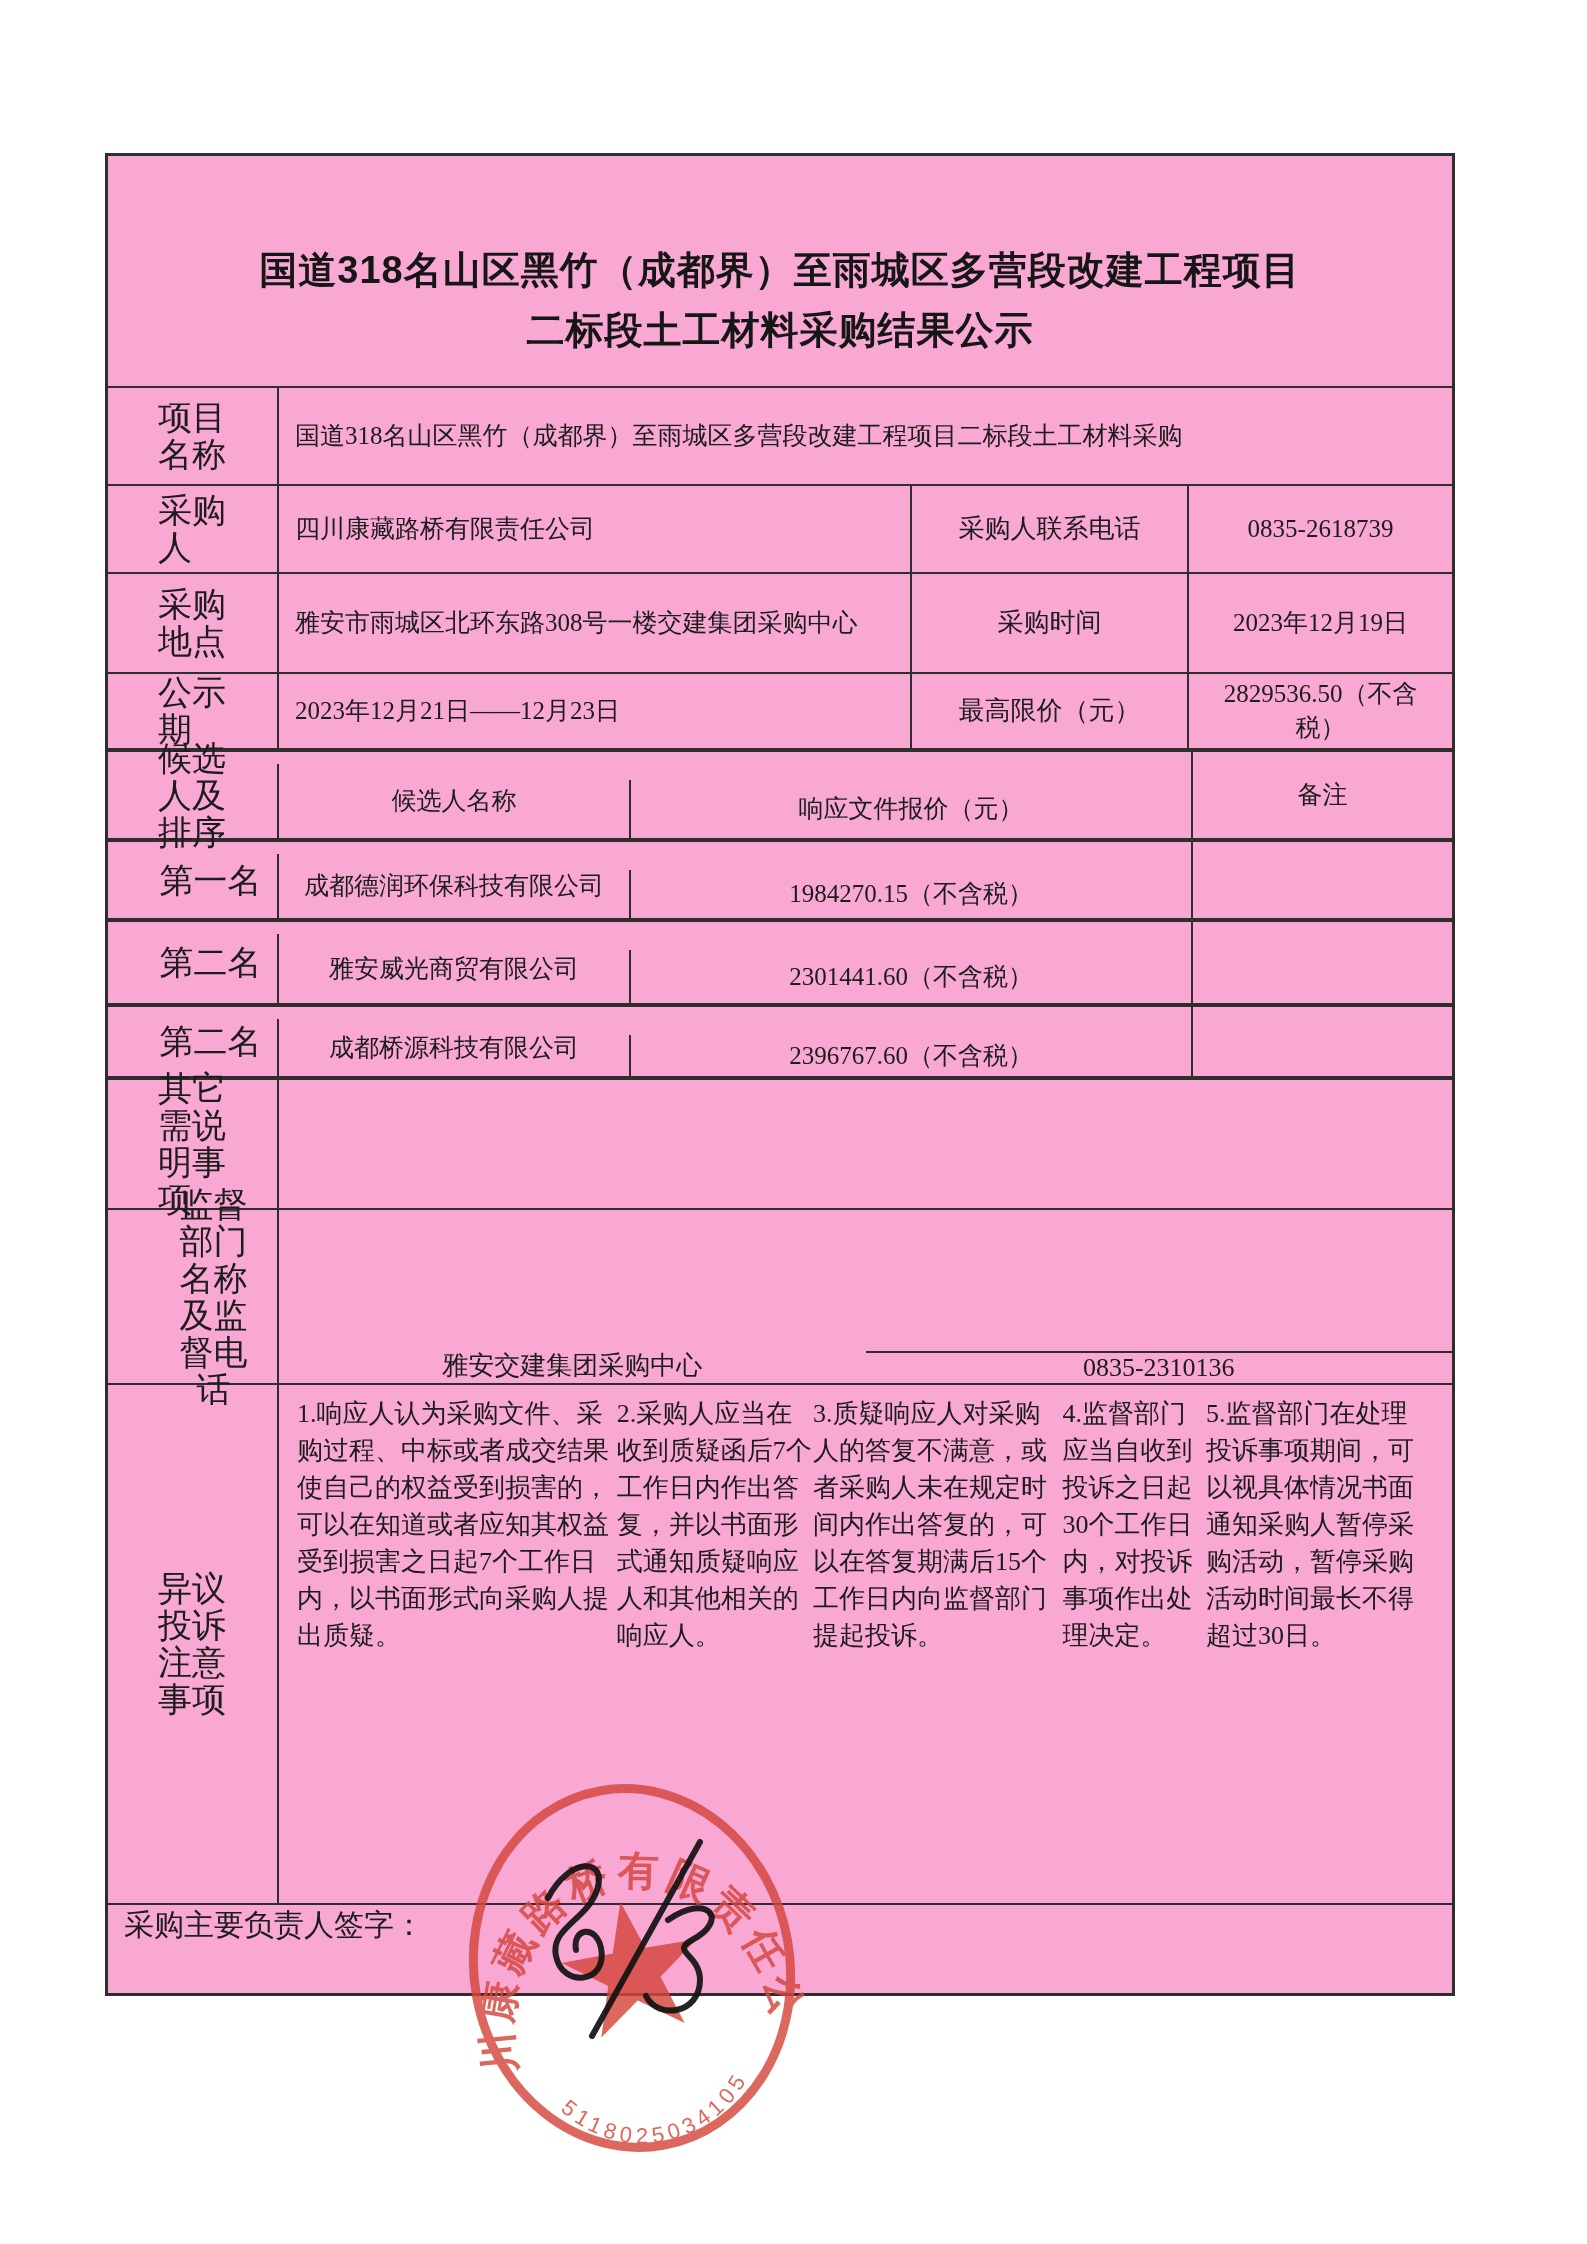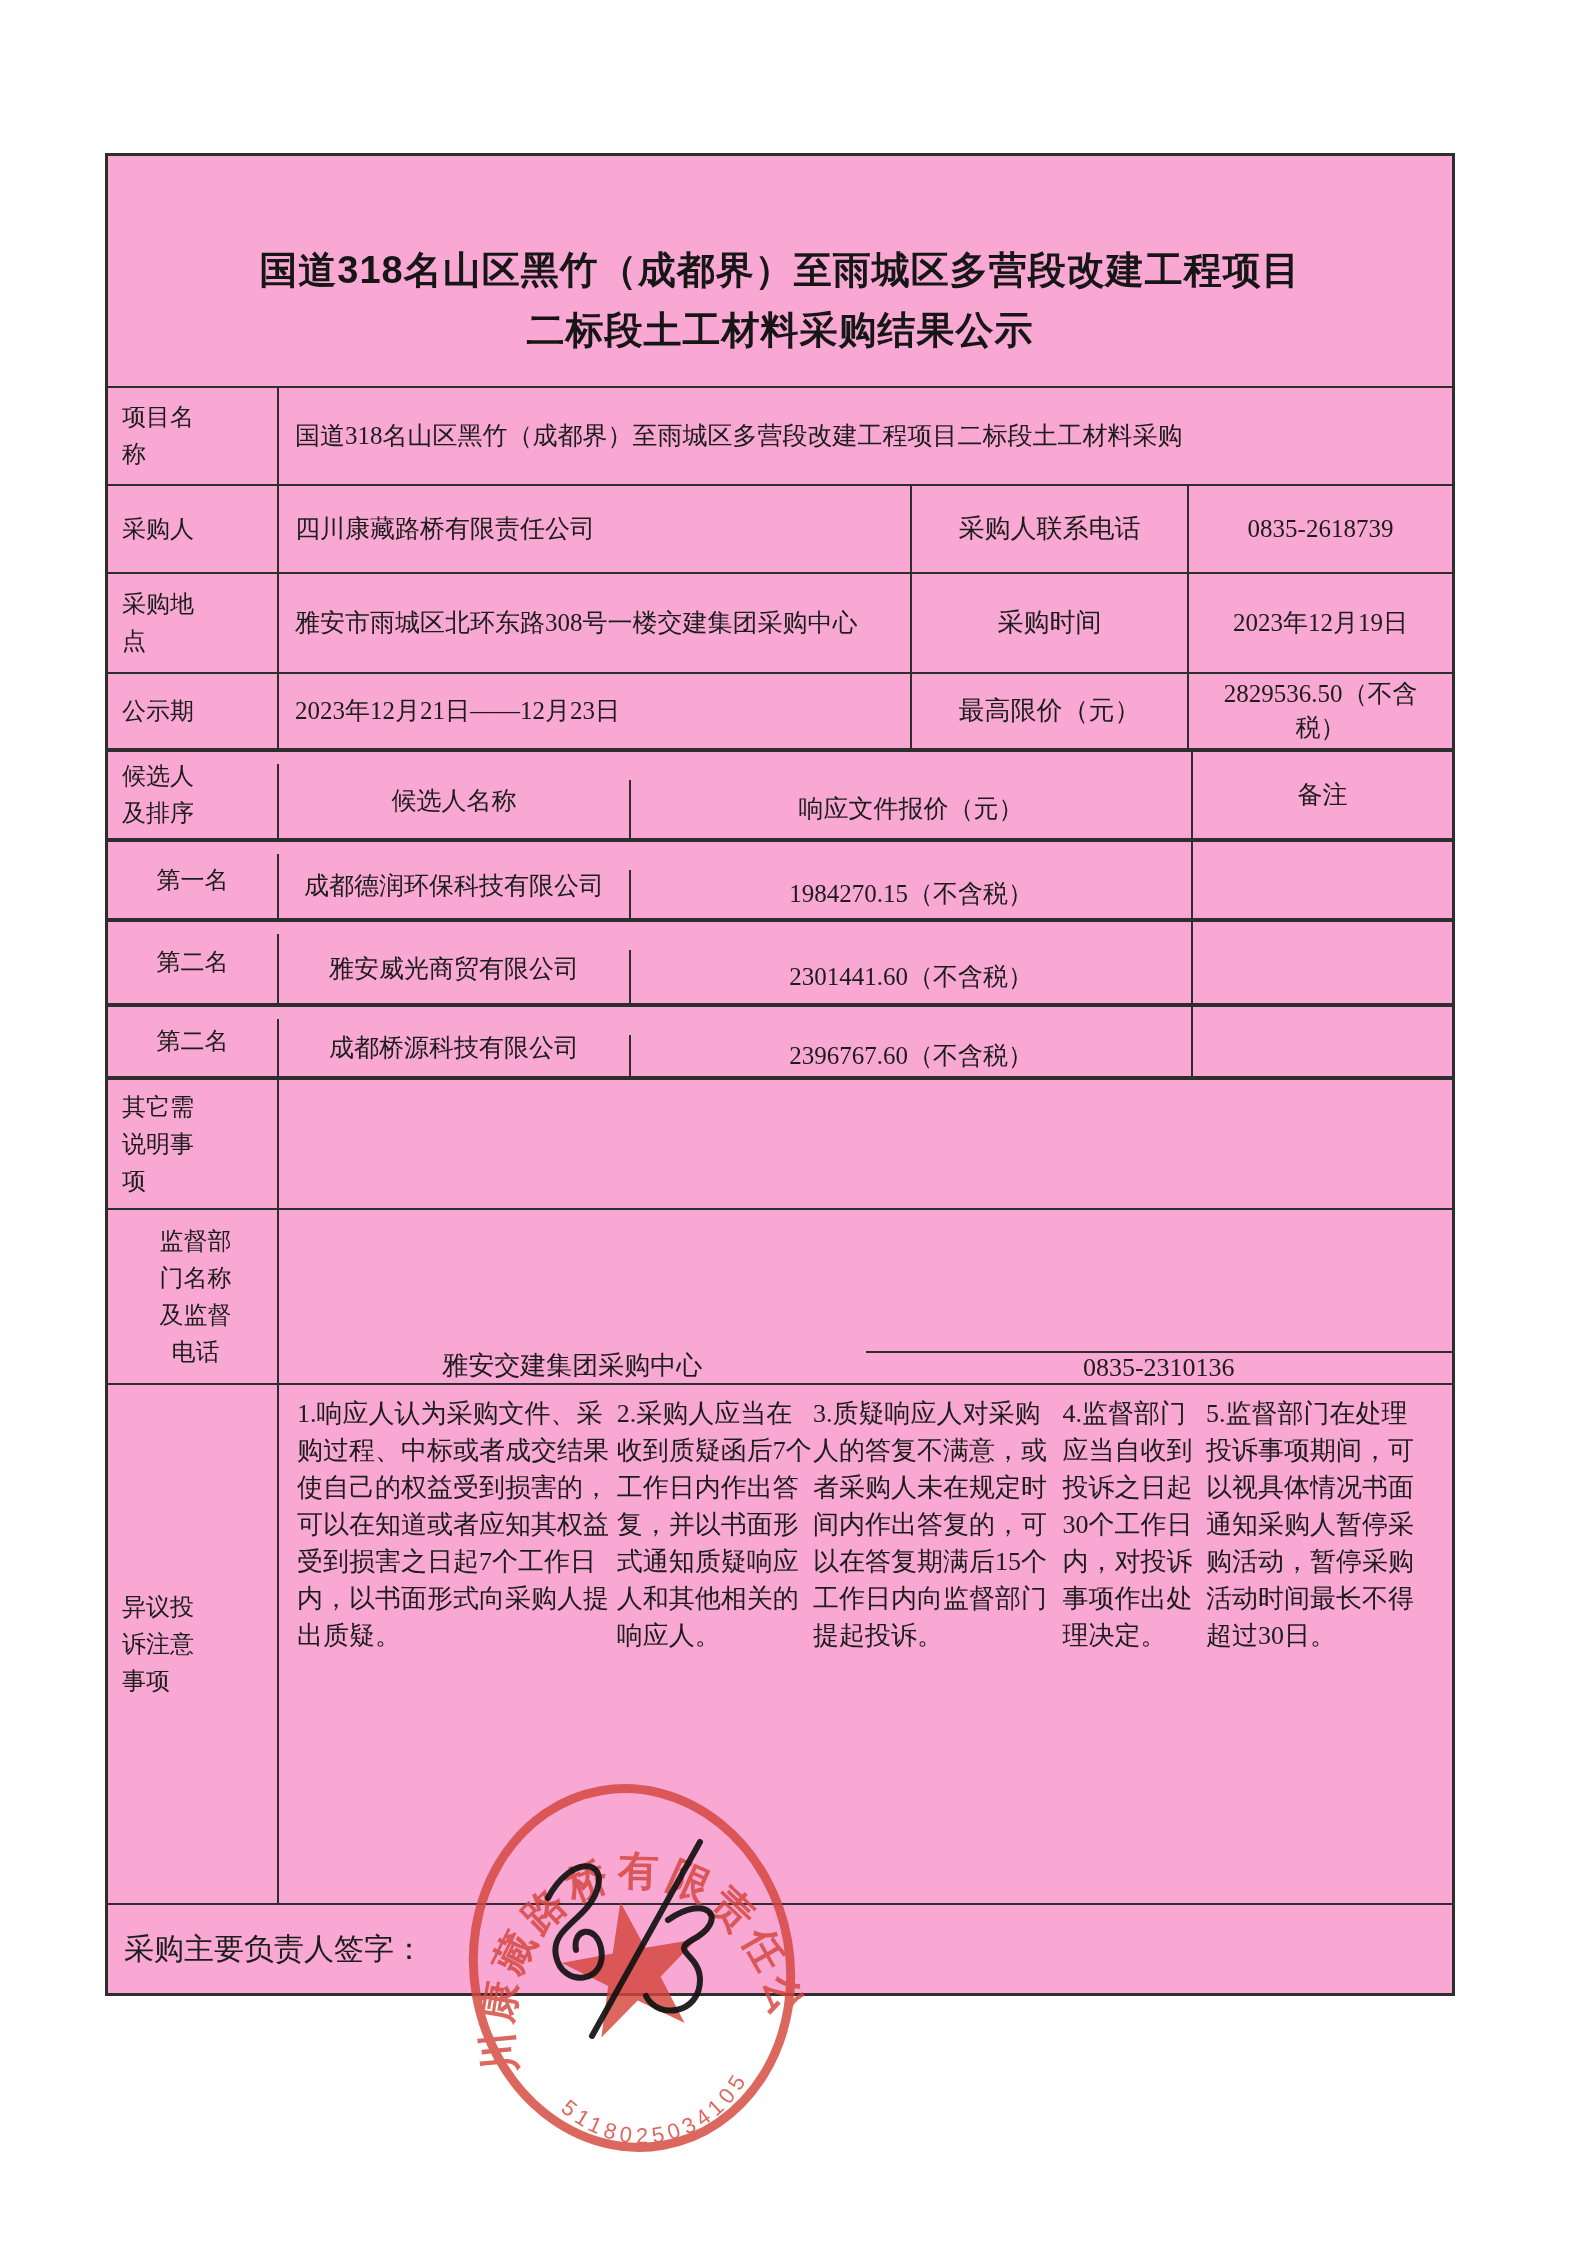--- a/index.html
+++ b/index.html
@@ -26,21 +26,21 @@
   .row.first{border-top:none;}
   .row.thick{border-top-width:4px;}
   .c{
     border-left:2px solid var(--line);
     display:flex;align-items:center;
     font-size:25px;line-height:34px;
     min-width:0;
   }
   .c.nb{border-left:none;}
   .w-label{width:169px;padding:6px 8px 6px 14px;}
-  .label-txt{font-size:24px;line-height:37px;display:inline-block;max-width:84px;}
+  .label-txt{font-size:34px;line-height:37px;display:inline-block;max-width:84px;margin-left:36px;}
   .label-center .label-txt{text-align:center;}
   .grow{flex:1;}
   .w-info-val{width:633px;padding:6px 10px 6px 16px;}
   .w-info-l2{width:277px;justify-content:center;text-align:center;font-size:26px;}
   .w-info-v2{flex:1;justify-content:center;text-align:center;padding:20px 14px;}
   .w-cand-name{width:352px;justify-content:center;text-align:center;font-size:25px;margin-top:12px;}
   .w-cand-quote{width:562px;justify-content:center;text-align:center;margin-top:28px;}
   .w-cand-remark{flex:1;}
   .rank-center{justify-content:center;padding:6px 4px;}
   .rank-center .label-txt{max-width:none;}
@@ -65,21 +65,21 @@
   .r-sign{height:90px;}
   .super-right{flex:1;display:flex;flex-direction:row;border-left:2px solid var(--line);align-items:flex-end;}
   .super-cell{flex:1;display:flex;align-items:center;justify-content:center;font-size:26px;}
   .super-cell + .super-cell{border-top:2px solid var(--line);}
   .objection-body{
     flex:1;border-left:2px solid var(--line);
     display:flex;flex-direction:row;justify-content:center;
     padding:10px 22px 10px 18px;
   }
   .objection-item{font-size:26px;line-height:37px;text-align:left;}
-  .sign-cell{width:100%;padding-left:16px;font-size:30px;display:flex;align-items:center;}
+  .sign-cell{width:100%;padding-left:16px;font-size:30px;display:flex;}
   
   .stamp{
     position:absolute;left:452px;top:1768px;
     transform:rotate(-10deg);
     opacity:0.82;
     pointer-events:none;
   }
   .signature{
     position:absolute;left:520px;top:1836px;
     opacity:0.92;

